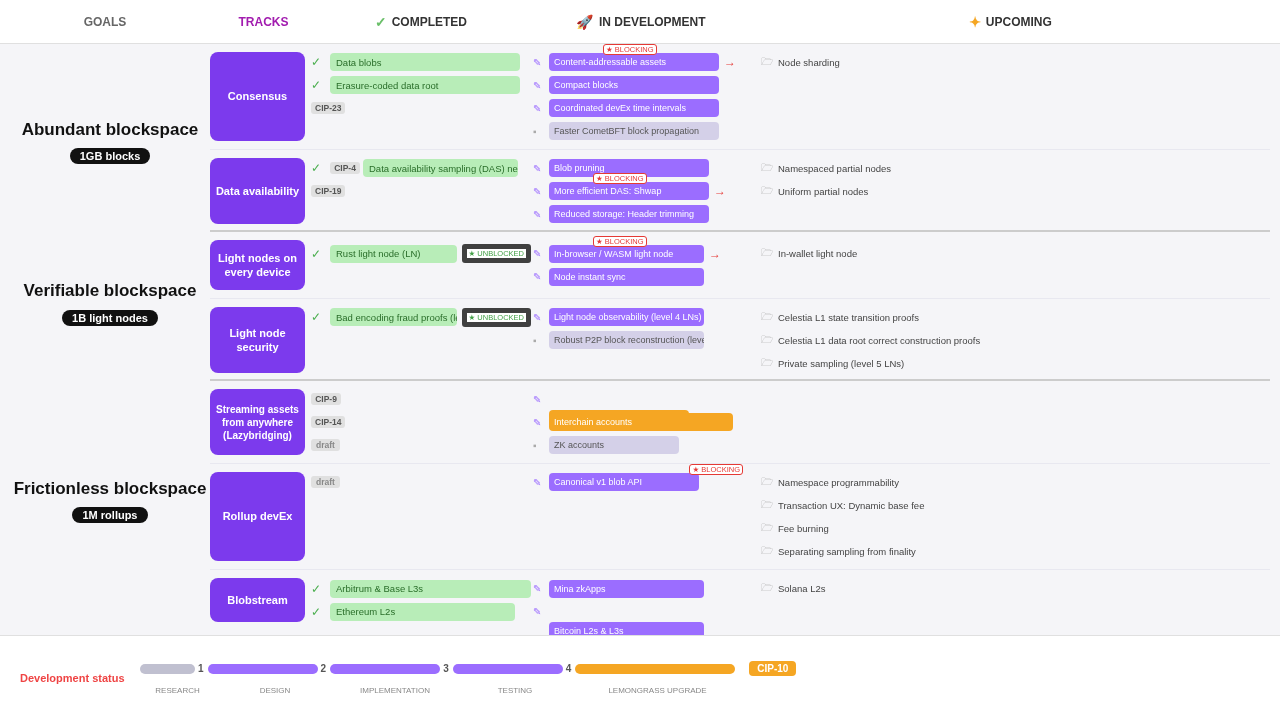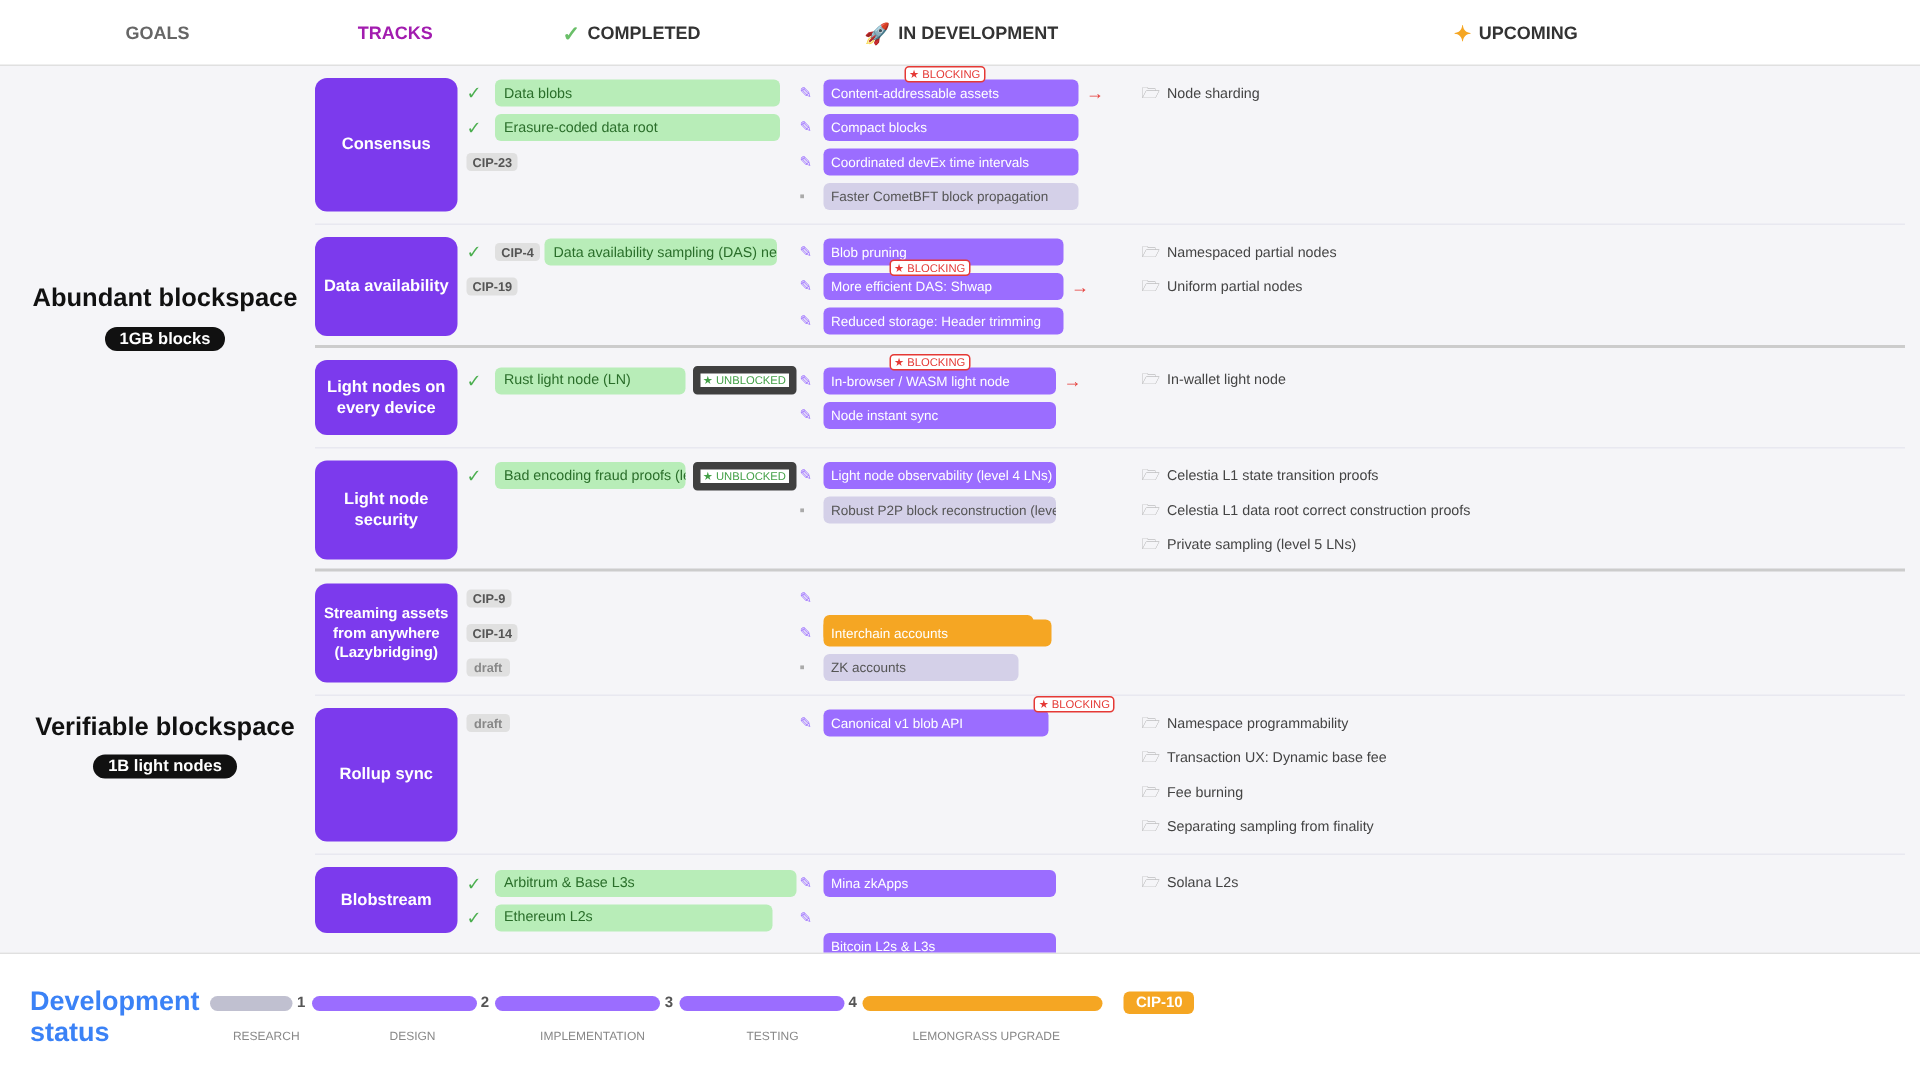--- a/index.html
+++ b/index.html
@@ -33,23 +33,23 @@
     .status-bar {
       background: #fff;
       border-top: 1px solid #e0e0e0;
       padding: 10px 20px;
       display: flex;
       align-items: center;
       gap: 0;
       min-height: 85px;
     }
     .status-title {
-      font-size: 18px;
+      font-size: 11px;
       font-weight: 700;
-      color: #3b82f6;
+      color: #ef4444;
       width: 120px;
       min-width: 120px;
     }
     .status-desc {
       font-size: 10px;
       color: #555;
       max-width: 380px;
       line-height: 1.4;
       padding: 0 20px;
     }
@@ -295,20 +295,24 @@
         <div class="goal-badge">1GB blocks</div>
       </div>
       <div style="height:6px;"></div>
 
       <div class="goal-group" style="flex:1.7;">
         <div class="goal-group-title">Verifiable blockspace</div>
         <div class="goal-badge">1B light nodes</div>
       </div>
       <div style="height:6px;"></div>
 
+      <div class="goal-group" style="flex:3.1;">
+        <div class="goal-group-title">Frictionless blockspace</div>
+        <div class="goal-badge">1M rollups</div>
+      </div>
     </div>
 
     <div class="right-tracks">
 
       <div class="single-track" style="min-height:72px;">
         <div class="track-box">Consensus</div>
         <div class="items-area">
 
           <div class="row-item">
             <div class="col-comp">
@@ -520,42 +524,42 @@
             </div>
             <div class="col-upc"></div>
           </div>
 
           <div class="row-item">
             <div class="col-comp">
               <span class="tag-cip">CIP-14</span>
             </div>
             <div class="col-dev">
               <span class="ic-pen">✎</span>
-              <div class="bar-orange" style="width:152px;">Interchain accounts</div>
+              <div class="bar-orange" style="width:184px;">Interchain accounts</div>
             </div>
             <div class="col-upc"></div>
           </div>
 
           <div class="row-item">
             <div class="col-comp">
               <span class="tag-draft">draft</span>
             </div>
             <div class="col-dev">
               <span class="ic-square">▪</span>
               <div class="bar-gray" style="width:130px;">ZK accounts</div>
             </div>
             <div class="col-upc"></div>
           </div>
         </div>
       </div>
 
       <div class="sep-line"></div>
 
       <div class="single-track" style="min-height:72px;">
-        <div class="track-box">Rollup sync</div>
+        <div class="track-box">Rollup devEx</div>
         <div class="items-area">
 
           <div class="row-item">
             <div class="col-comp">
               <span class="tag-draft">draft</span>
             </div>
             <div class="col-dev" style="position:relative;">
               <span class="ic-pen">✎</span>
               <div class="bar-purple" style="width:150px;">Canonical v1 blob API</div>
               <span class="blocking-badge" style="top:-9px;right:10px;">★ BLOCKING</span>

